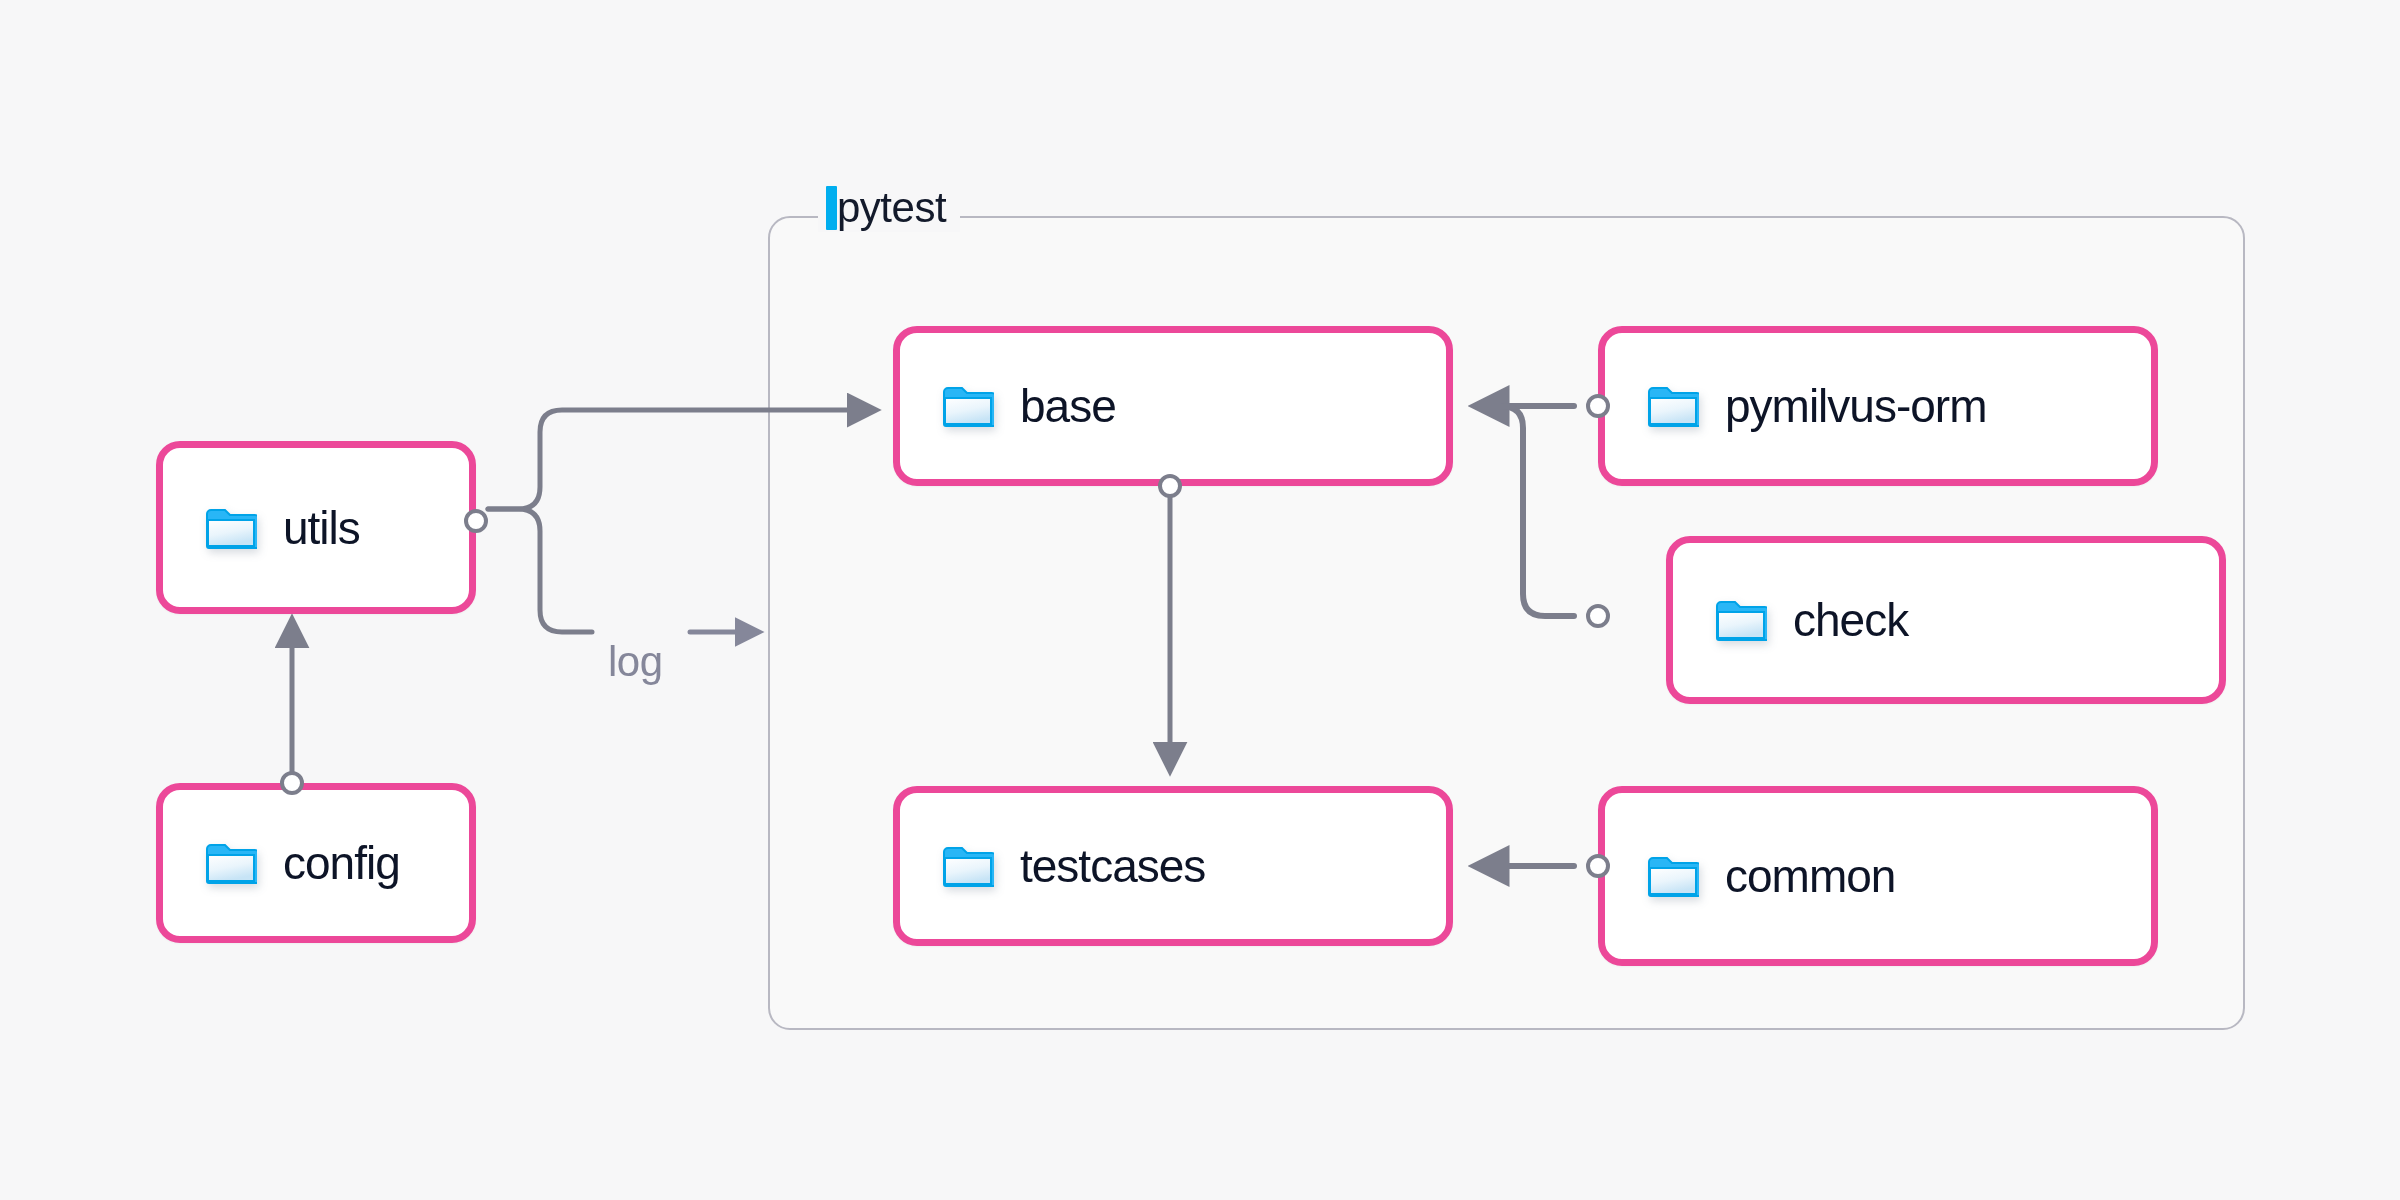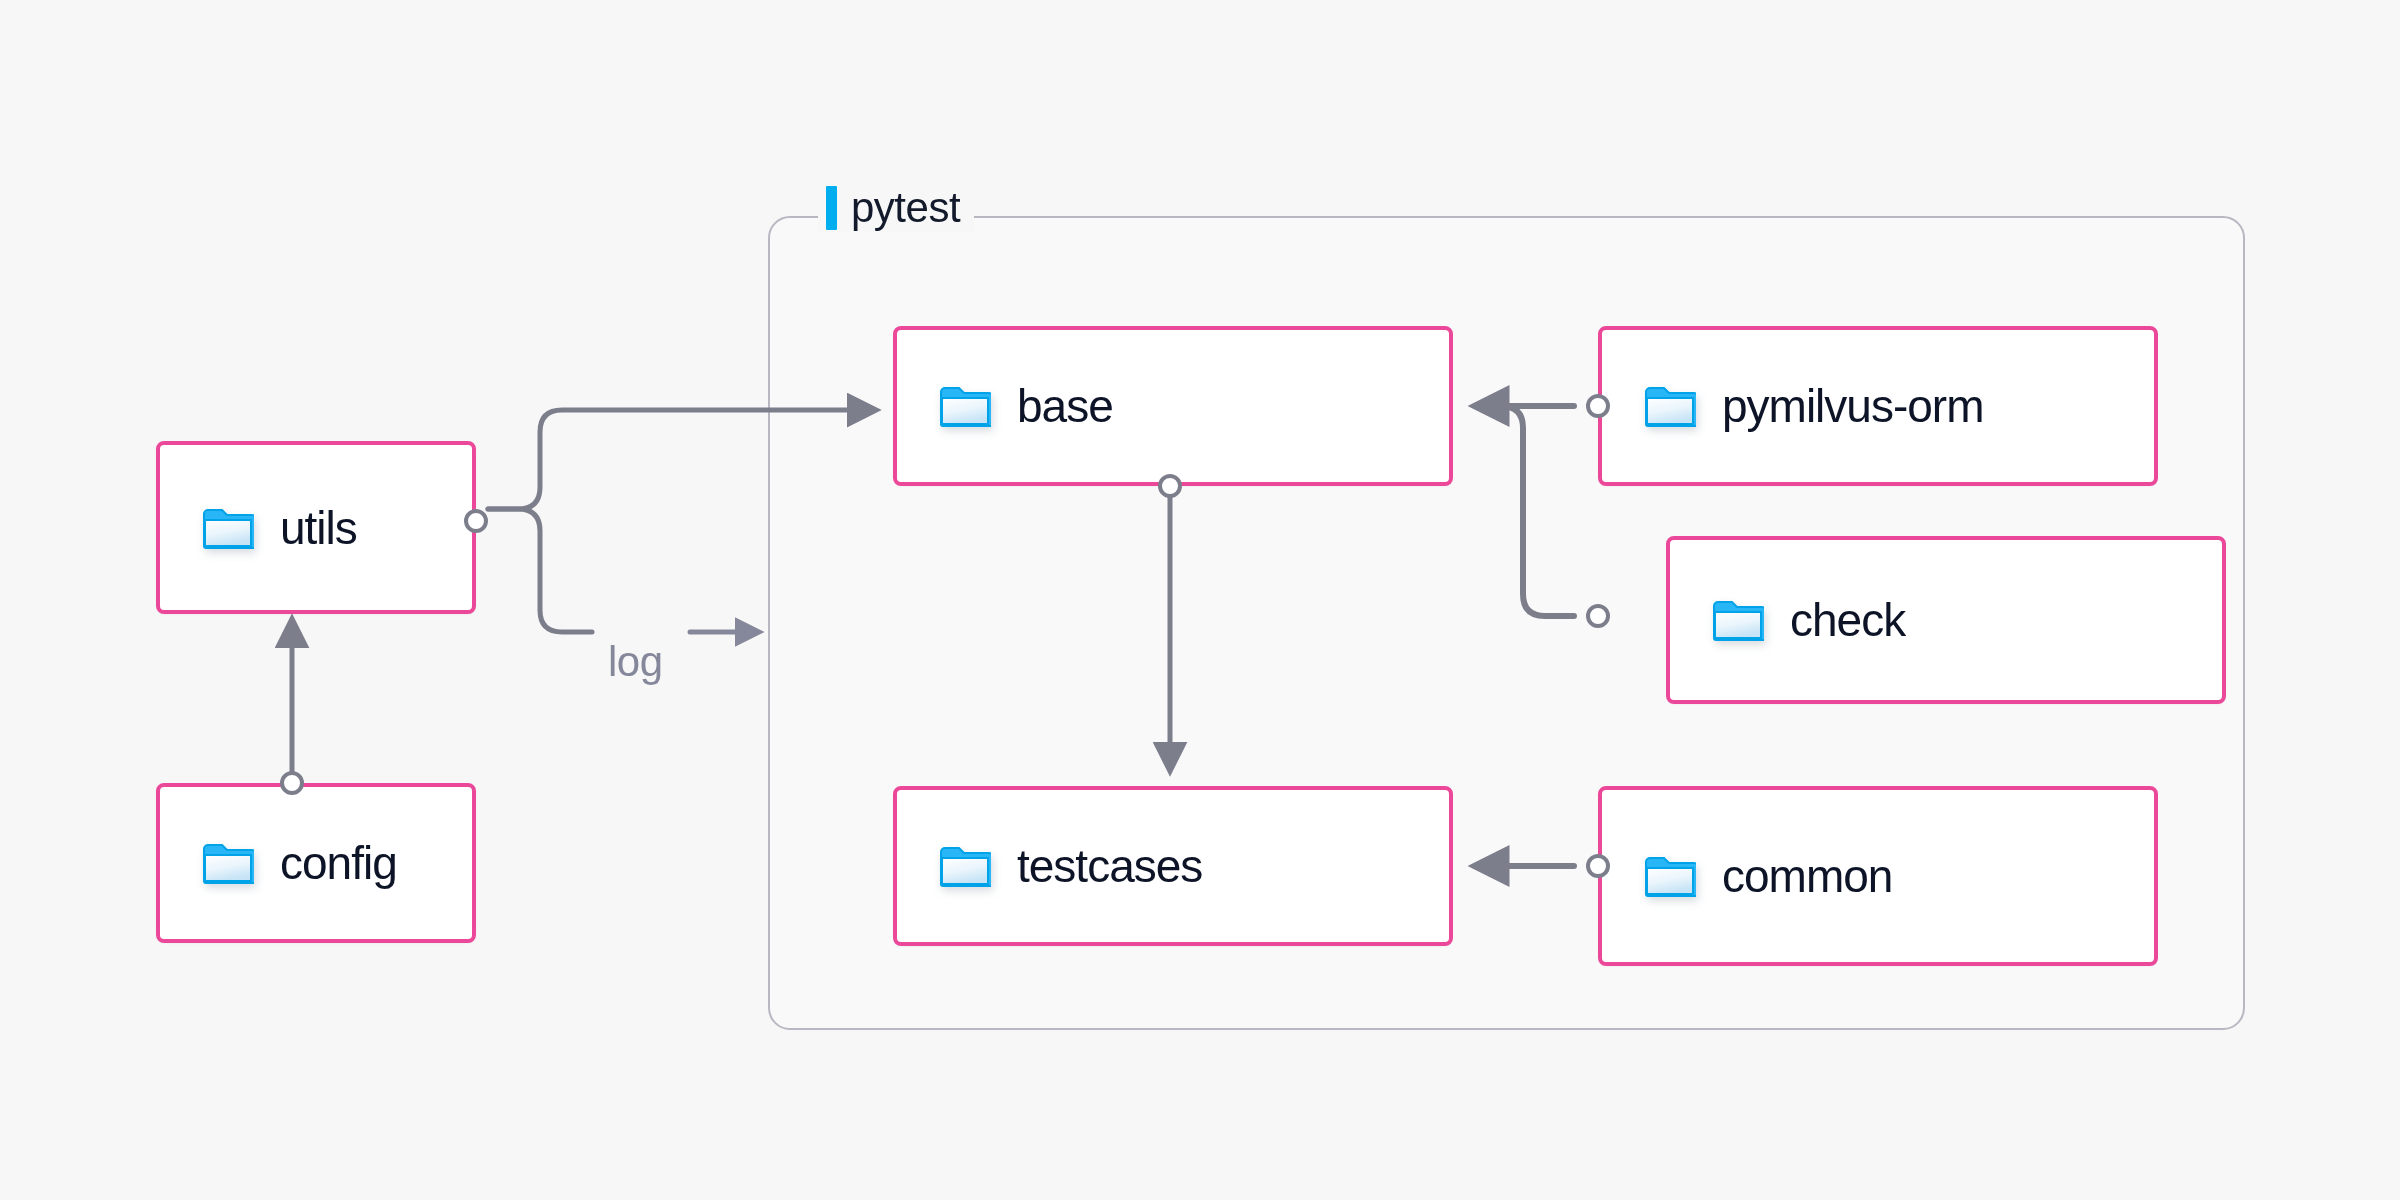--- a/index.html
+++ b/index.html
@@ -36,21 +36,20 @@
     border: 2px solid #b8b8c2;
     border-radius: 22px;
     background: rgba(250,250,251,0.45);
     z-index: 0;
   }
 
   .group-label-wrap {
     position: absolute;
     display: flex;
     align-items: center;
-    gap: 14px;
     background: #f7f7f8;
     padding: 0 14px 0 8px;
     z-index: 3;
   }
 
   .group-accent-bar {
     width: 11px;
     height: 44px;
     background: #00aeef;
     border-radius: 1px;
@@ -62,22 +61,22 @@
     color: #131a2b;
     font-weight: 400;
     letter-spacing: -0.5px;
     white-space: nowrap;
   }
 
   
   .node {
     position: absolute;
     background: #ffffff;
-    border: 4px solid #ec4899;
-    border-radius: 8px;
+    border: 7px solid #ec4899;
+    border-radius: 24px;
     display: flex;
     align-items: center;
     z-index: 2;
     box-shadow: 0 1px 2px rgba(20,25,45,0.04);
   }
 
   .node-inner {
     display: flex;
     align-items: center;
     gap: 26px;

